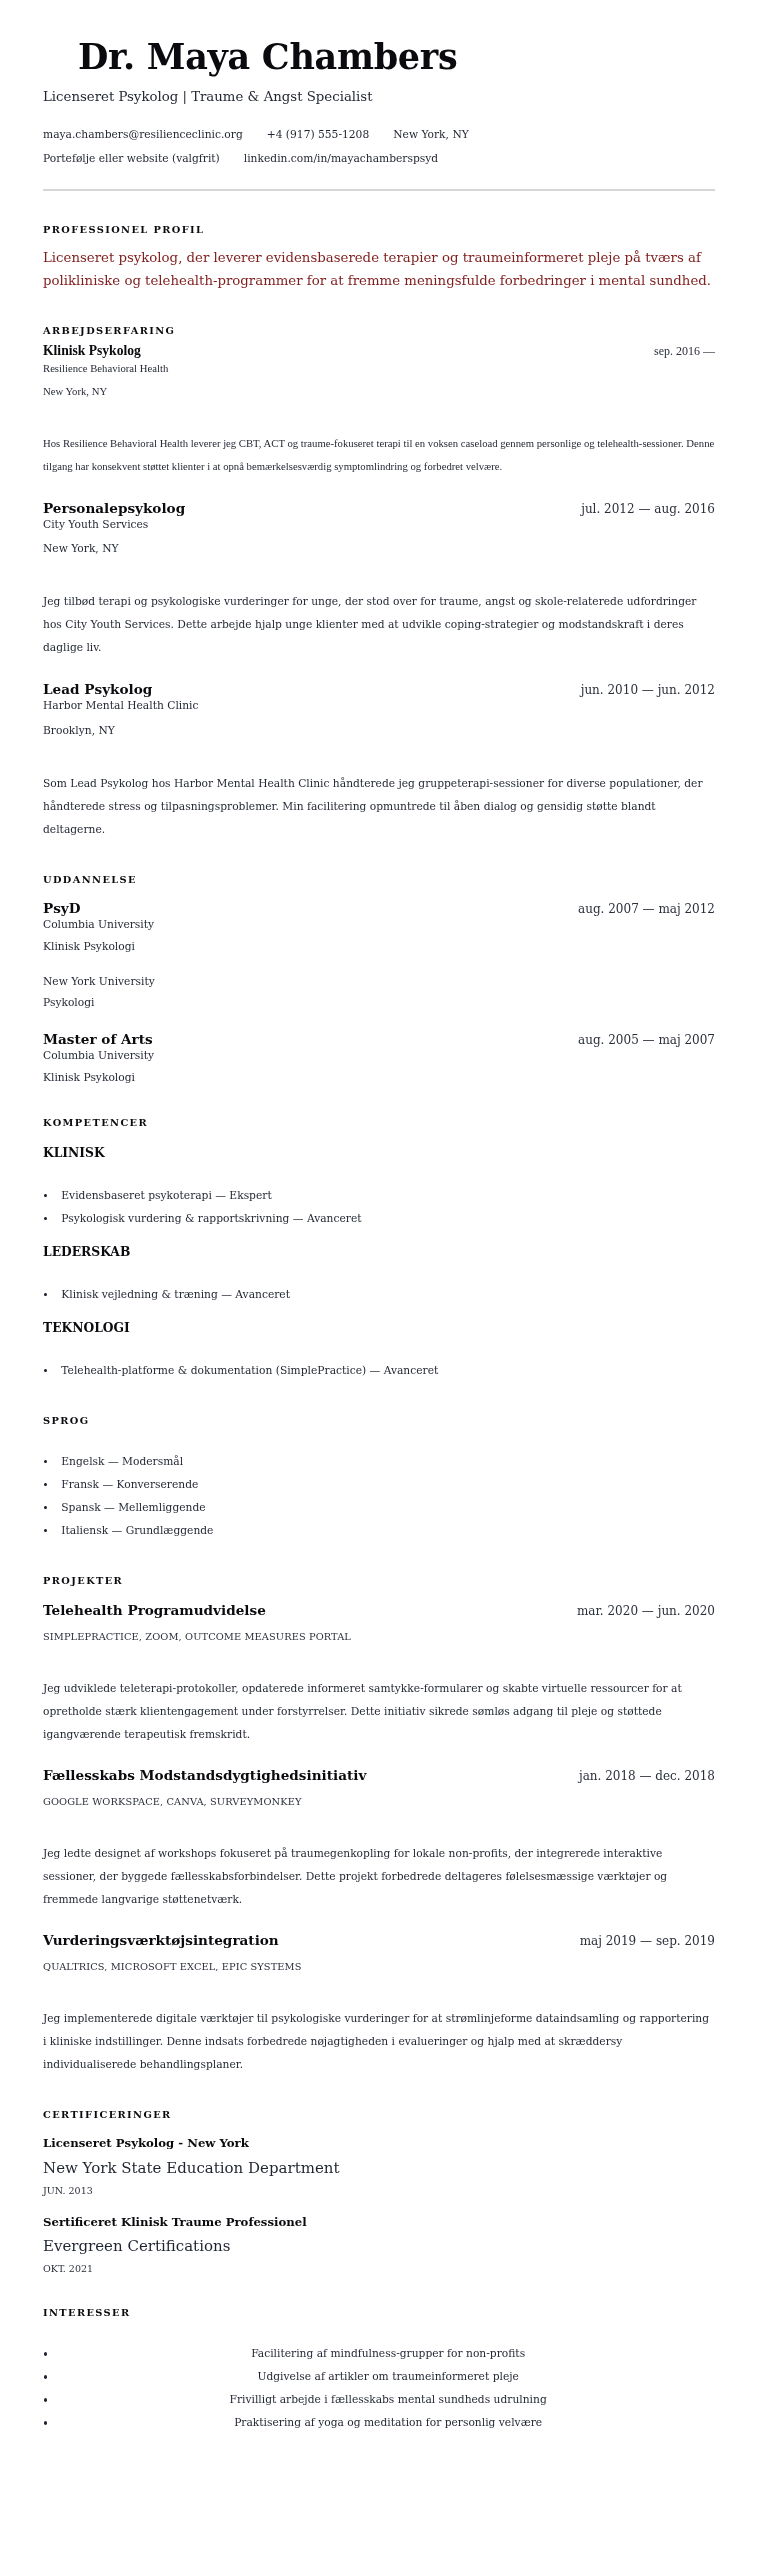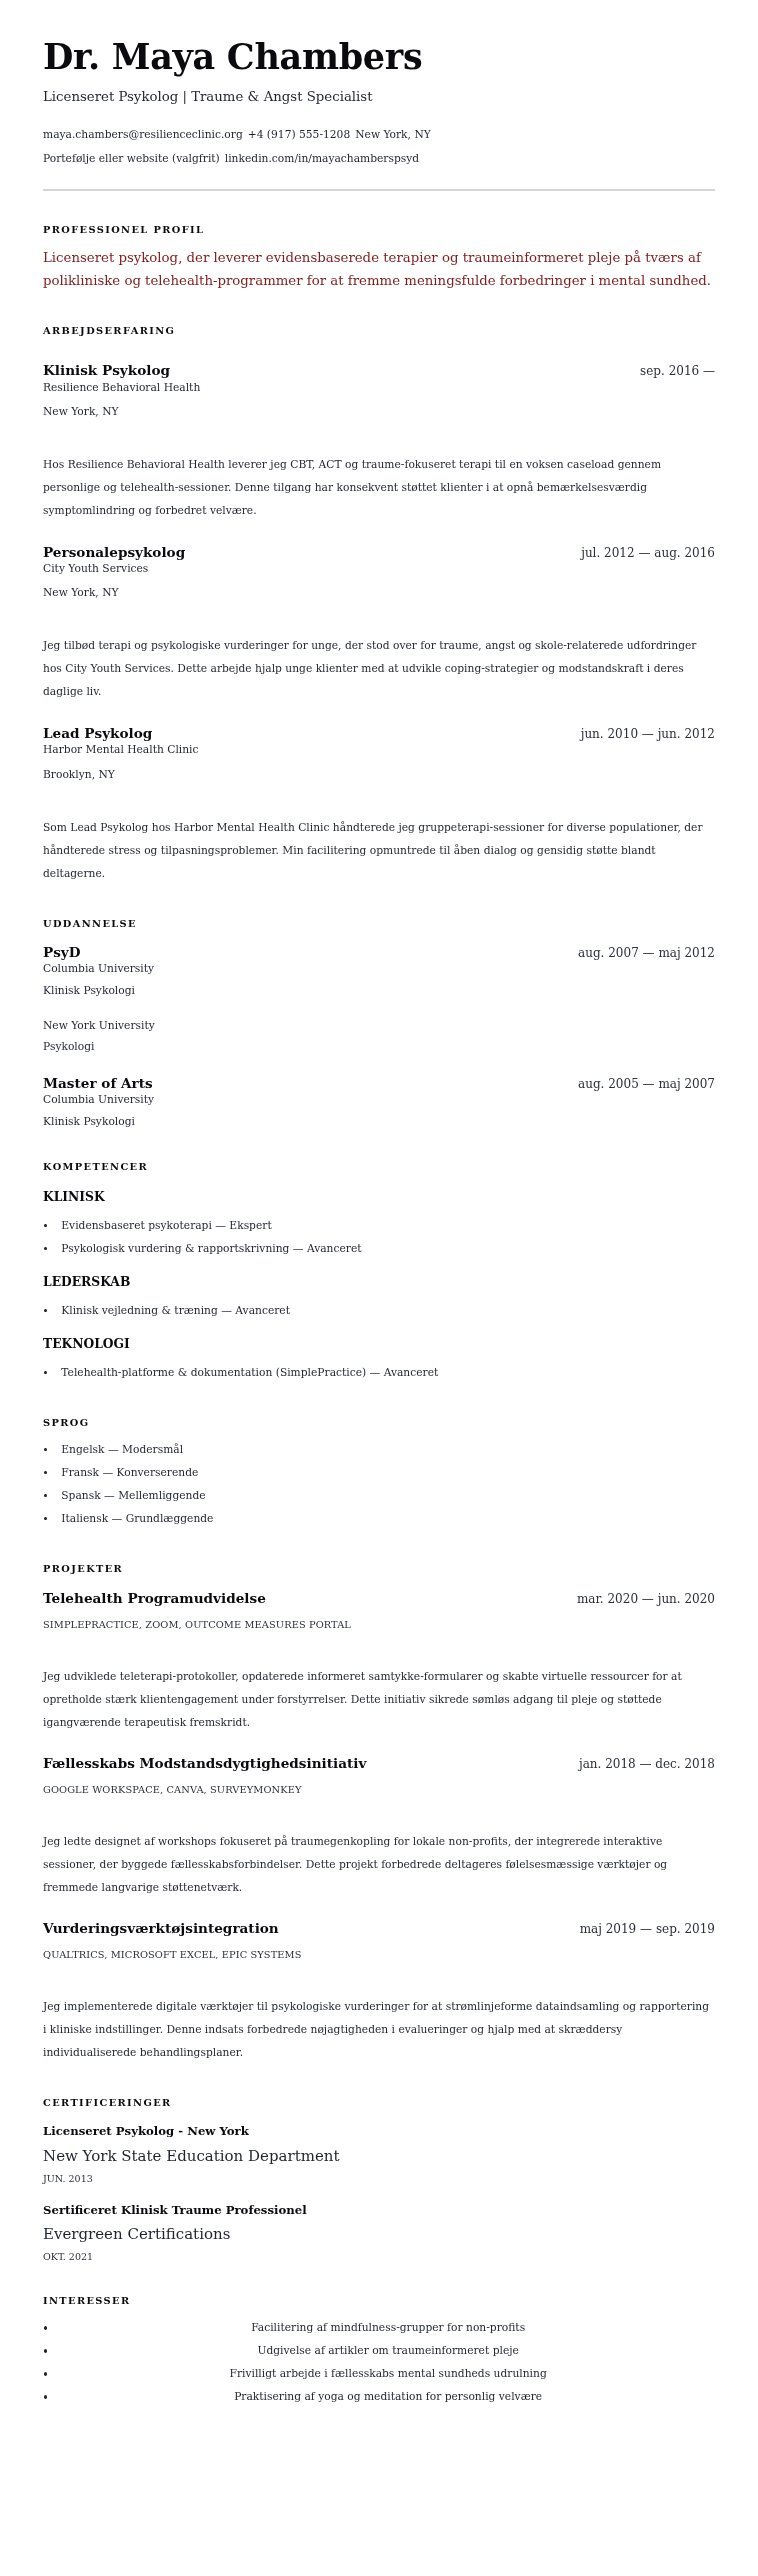--- a/index.html
+++ b/index.html
@@ -11,31 +11,32 @@
     }
     .page {
       padding: 38px 43px 38px 43px;
     }
     .name {
       font-size: 35px;
       font-weight: bold;
       color: #0b0b0f;
       line-height: 1.1;
       letter-spacing: -0.3px;
+      margin-left: 35px;
     }
     .headline {
       margin-top: 12.6px;
       font-size: 13.3px;
       color: #1f2430;
     }
     .contact-row {
       font-size: 10.7px;
       color: #1f2430;
       display: flex;
-      gap: 5px;
+      gap: 24px;
       margin-top: 11.4px;
     }
     .contact-row.first { margin-top: 24px; }
     .contact-row span { white-space: nowrap; }
     .divider {
       height: 1.3px;
       background: #d6d6d9;
       margin-top: 24px;
     }
     .section-title {
@@ -78,37 +79,37 @@
       color: #1f2430;
       margin-top: 11.4px;
     }
     .entry-desc {
       font-size: 10.7px;
       line-height: 23px;
       color: #1f2430;
       margin-top: 35px;
     }
     .exp-entry { margin-top: 21.5px; }
-    .exp-entry.first { margin-top: 26px; }
+    .exp-entry.first { margin-top: 7px; font-family: Liberation Serif, serif; }
 
     .edu-entry { margin-top: 21.5px; }
     .edu-entry.first { margin-top: 15px; }
     .edu-entry .entry-sub { margin-top: 2.5px; }
     .edu-entry .entry-field { font-size: 10.7px; margin-top: 8.8px; color: #1f2430; }
 
     .skill-group-title {
       font-size: 12.3px;
       font-weight: bold;
       color: #0b0b0f;
       margin-top: 14px;
     }
     .skill-group-title.first { margin-top: 16.4px; }
     ul.bullets {
       list-style: none;
-      margin-top: 10px;
+      margin-top: 24px;
     }
     ul.bullets li {
       position: relative;
       padding-left: 18.3px;
       font-size: 10.7px;
       line-height: 23px;
       color: #1f2430;
     }
     ul.bullets li::before {
       content: "";

